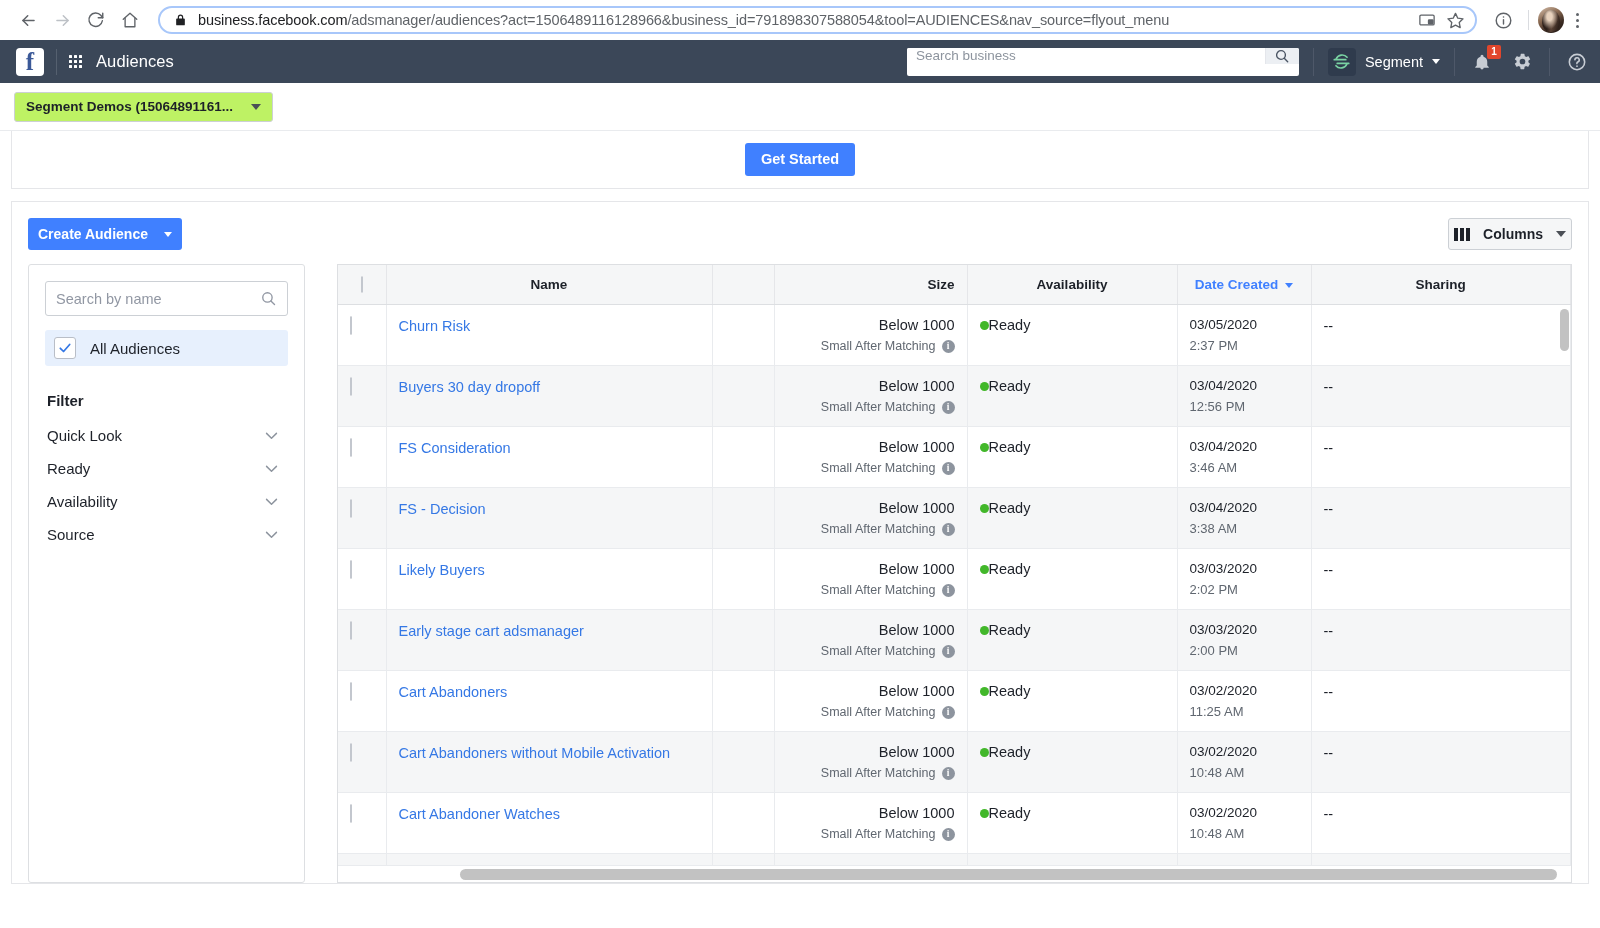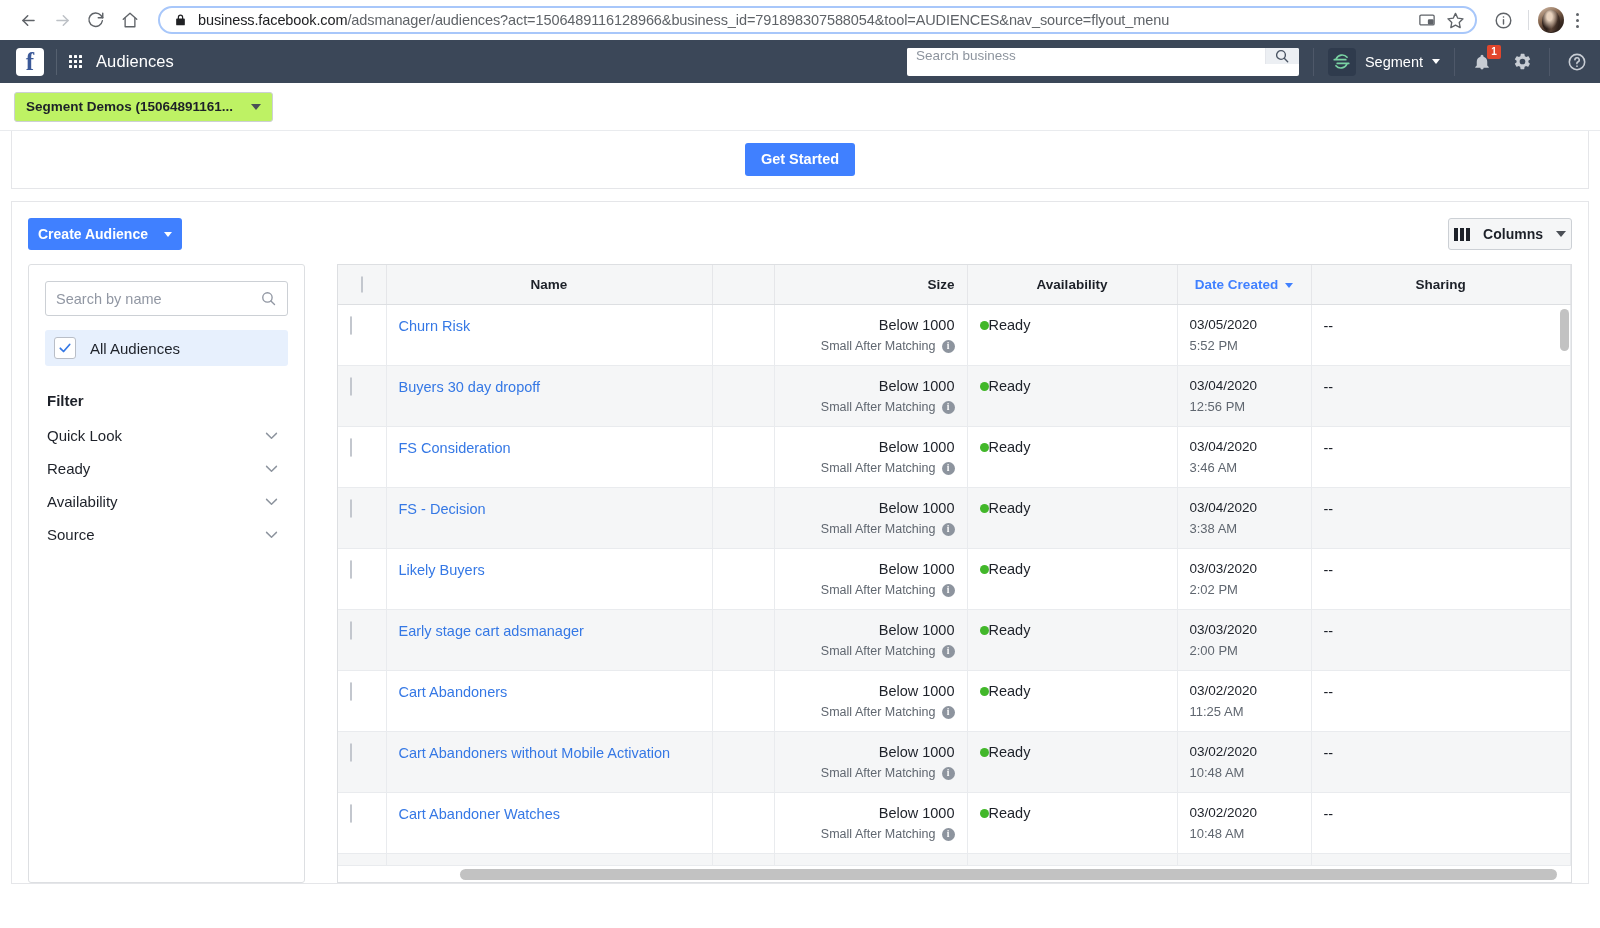--- a/index.html
+++ b/index.html
@@ -517,21 +517,21 @@
                     </div>
                   </td>
                   <td class="c-avail">
                     <div class="avail-cell">
                       <span class="dot-green"></span>
                       <span>Ready</span>
                     </div>
                   </td>
                   <td class="c-date">
                     <div class="date-main">03/05/2020</div>
-                    <div class="date-sub">5:52 PM</div>
+                    <div class="date-sub">2:37 PM</div>
                   </td>
                   <td class="c-share"><span class="dash">--</span></td>
                 </tr>
                 <tr class="alt">
                   <td class="c-check"><span class="cb-sm"></span></td>
                   <td class="c-name"><a class="aud-link">Buyers 30 day dropoff</a></td>
                   <td class="c-blank"></td>
                   <td class="c-size">
                     <div class="size-main">Below 1000</div>
                     <div class="size-sub">

